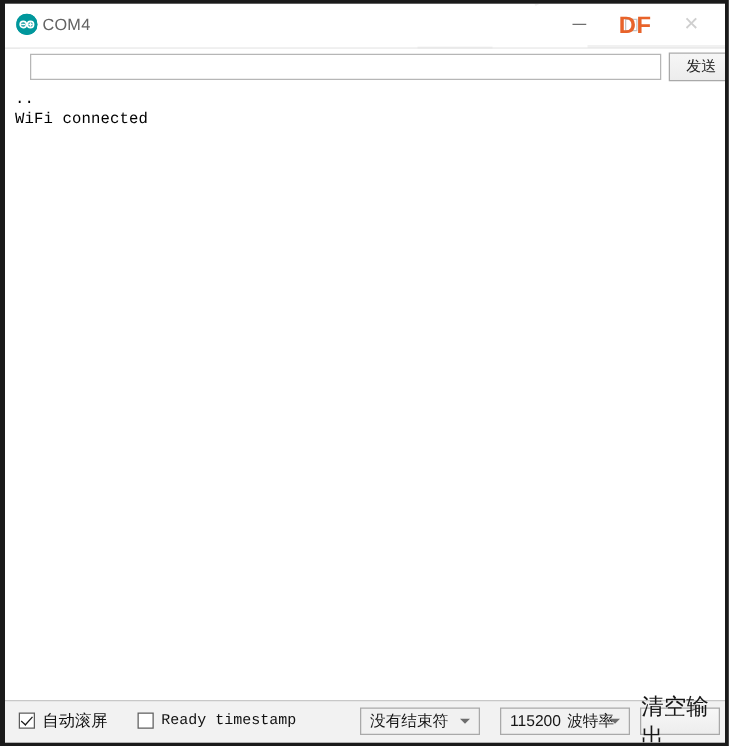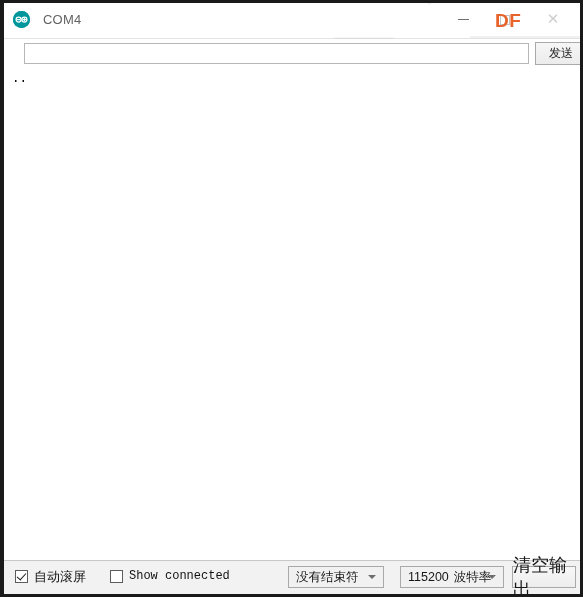--- a/index.html
+++ b/index.html
@@ -45,21 +45,21 @@
     width: 576px;
     height: 35px;
     background: #ffffff;
     border-bottom: 1px solid #e3e3e3;
   }
   .title-left {
     position: absolute;
     left: 9px; top: 8px;
     display: flex;
     align-items: center;
-    gap: 13px;
+    gap: 4px;
   }
   .app-logo {
     width: 17px; height: 17px;
     border-radius: 50%;
     background: #00979C;
     display: block;
     position: relative;
   }
   .app-logo svg { position:absolute; left:0; top:0; }
   .title-text {
@@ -326,29 +326,30 @@
       <span class="wm-ghost wm-g3"></span>
     </div>
 
     <div class="sendrow">
       <input class="send-input" type="text" placeholder="" style="">
       <div class="send-btn">发送</div>
     </div>
 
     <div class="console">
       <div class="console-line">..</div>
+      <div class="console-line">WiFi connected</div>
     </div>
 
     <div class="statusbar">
       <div class="sb-left">
         <span class="chk checked"></span>
         <span class="chk-label-cn">自动滚屏</span>
         <span class="gap-between"></span>
         <span class="chk"></span>
-        <span class="chk-label-mono">Show connected</span>
+        <span class="chk-label-mono">Ready timestamp</span>
       </div>
 
       <div class="combo combo-ending">
         <span>没有结束符</span>
         <span class="caret"></span>
       </div>
 
       <div class="combo combo-baud">
         <span class="baud-num">115200</span>
         <span style="width:5px"></span>

